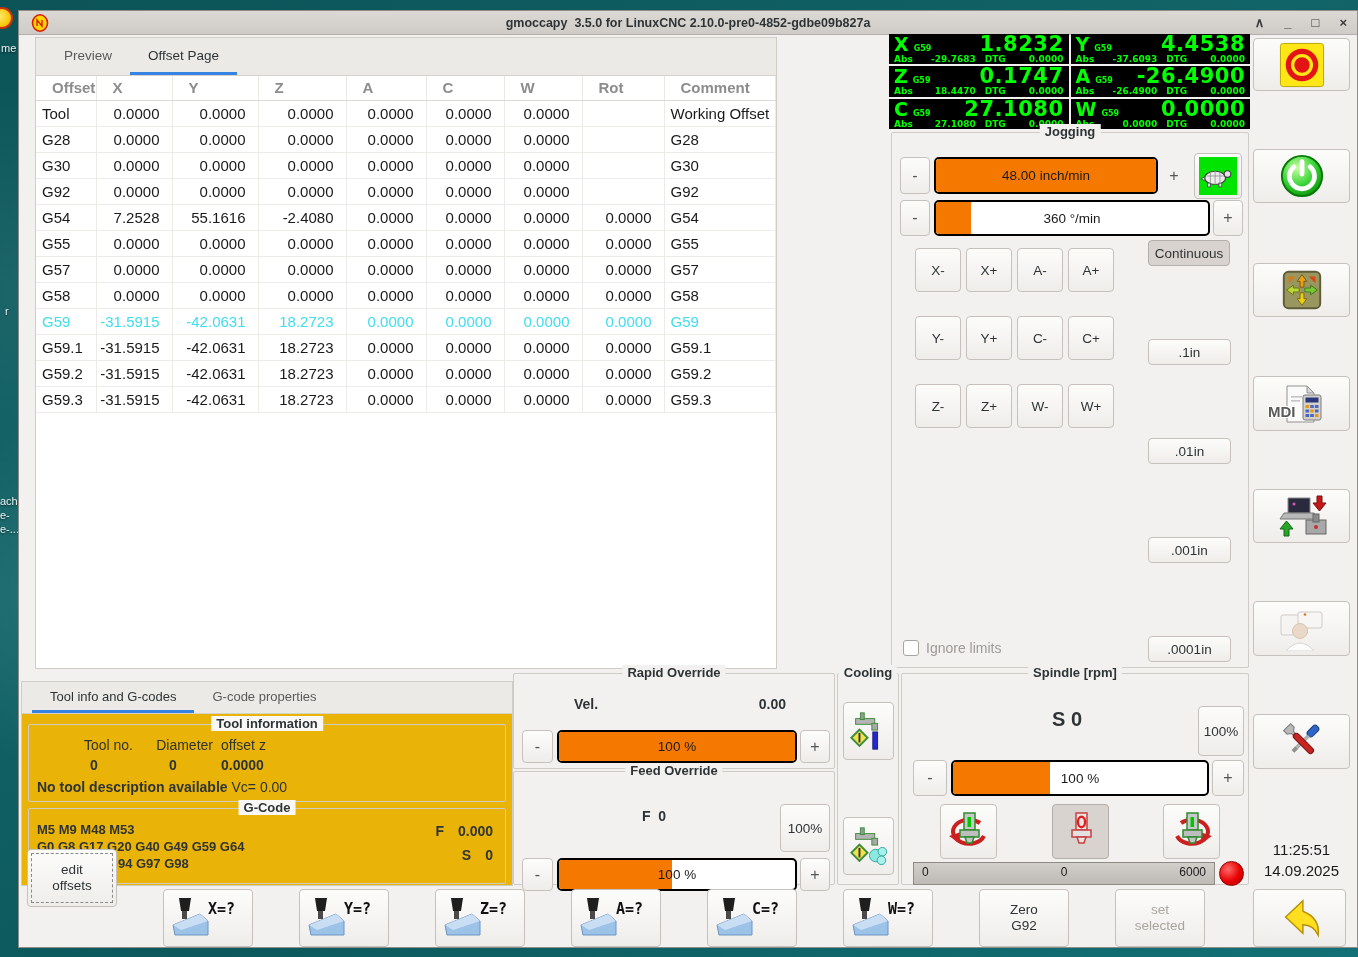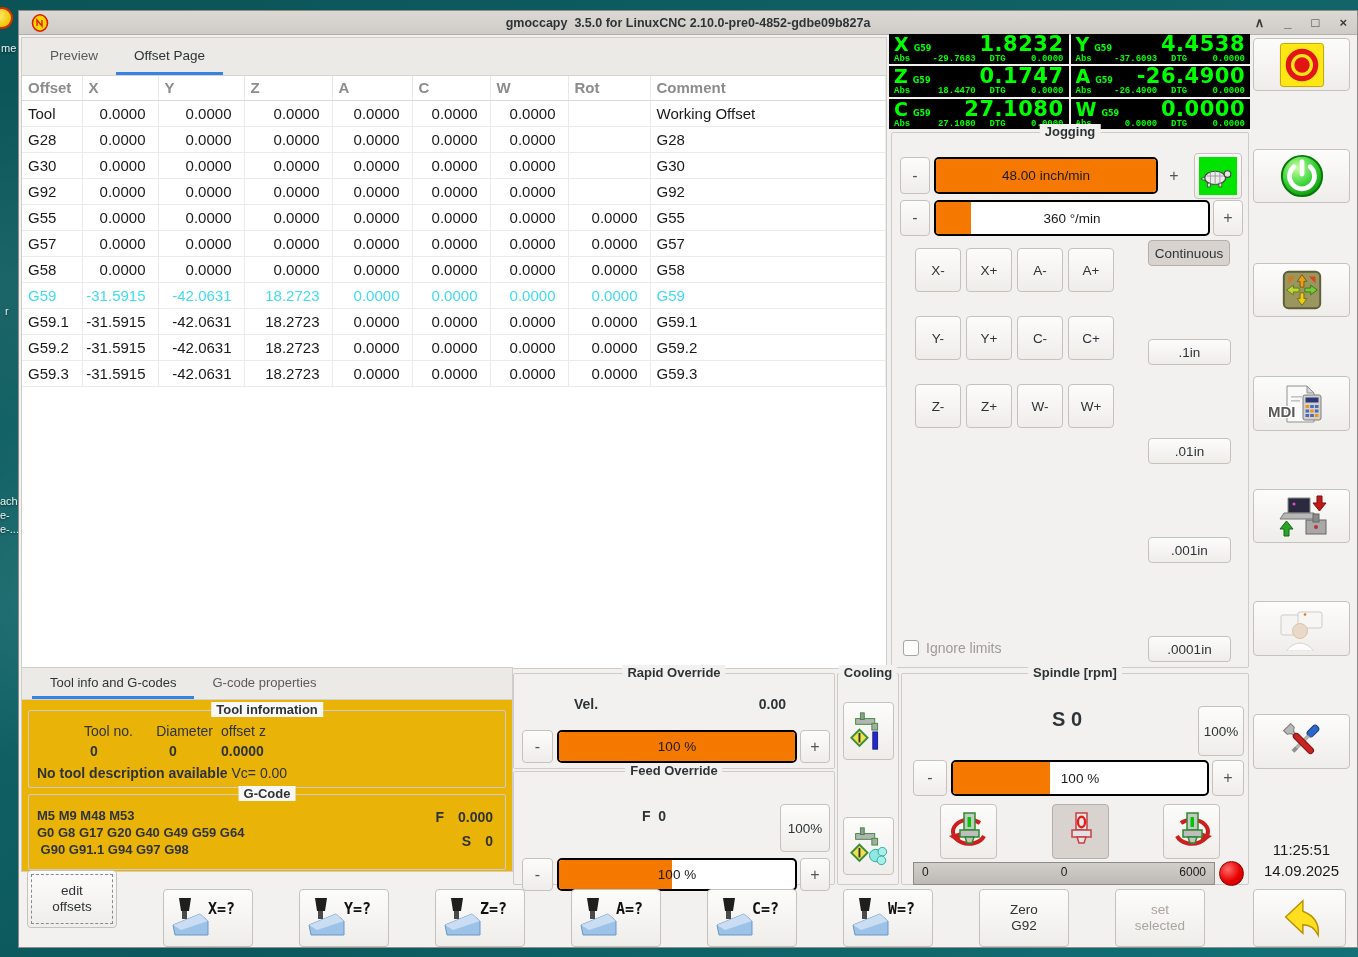--- a/index.html
+++ b/index.html
@@ -29,41 +29,41 @@
   .titlebar .appicon { position:absolute; left:12px; top:3px; }
   .wctrls { position:absolute; right:10px; top:0; height:24px; display:flex; gap:20px; align-items:center; }
   .wctrls span { font-size:13px; font-weight:bold; color:#3A3A3A; cursor:default; line-height:24px; }
 
   
   .notebook { position:absolute; background:#F9F8F7; border:1px solid #D0CCC8; }
   .tabstrip { position:absolute; left:0; right:0; top:0; background:#ECEAE7; border-bottom:1px solid #D5D1CD; display:flex; padding-left:10px; }
   .tab { padding:0 18px; font-size:13.5px; color:#5A5A5A; display:flex; align-items:center; border-bottom:3px solid transparent; }
   .tab.active { color:#2E3436; border-bottom:3px solid #3584E4; }
 
-  .main-nb { left:2px; top:26px; width:866px; height:632px; }
+  .main-nb { left:16px; top:26px; width:742px; height:632px; }
   .main-nb .tabstrip { height:38px; }
   .table-wrap { position:absolute; left:0; right:0; top:38px; bottom:0; background:#FFF; overflow:hidden; }
   table.offsets { border-collapse:collapse; table-layout:fixed; width:100%; font-size:15px; }
-  table.offsets th { height:24px; font-weight:bold; color:#8C8C8C; text-align:left; padding-left:6px;
+  table.offsets th { height:24px; font-weight:bold; color:#8C8C8C; text-align:left; padding-left:16px;
     border-bottom:1px solid #DCD8D4; border-right:1px solid #EAE8E5; background:#FFF; }
   table.offsets td { height:26px; border-bottom:1px solid #EDEBE8; border-right:1px solid #EDEBE8; color:#1A1A1A; }
   table.offsets td.name { padding-left:6px; }
   table.offsets td.num { text-align:right; padding-right:12px; }
   table.offsets td.comment { padding-left:6px; }
   table.offsets tr.hl td { color:#3FDDEE; }
 
   
   .dro-grid { position:absolute; left:870px; top:23px; width:361px; height:95px;
     display:grid; grid-template-columns:1fr 1fr; grid-template-rows:1fr 1fr 1fr; gap:2px; }
   .dro-cell { background:#000; color:#00FF00; padding:0 5px; overflow:hidden; font-family:"DejaVu Sans", sans-serif; }
   .dro-main { display:flex; align-items:baseline; height:20px; }
   .dro-main .dl { font-size:19px; font-weight:bold; line-height:20px; }
   .dro-main .ds { font-size:8px; font-weight:bold; margin-left:5px; }
   .dro-main .dv { flex:1; text-align:right; font-size:21px; font-weight:bold; line-height:20px; letter-spacing:.5px; }
-  .dro-sub { display:grid; grid-template-columns:24px 1fr 30px 1fr; font-size:9px; font-weight:bold; height:11px; line-height:10px;font-family:Liberation Mono, monospace; }
+  .dro-sub { display:grid; grid-template-columns:24px 1fr 30px 1fr; font-size:9px; font-weight:bold; height:11px; line-height:10px; }
   .dro-sub .rv { text-align:right; }
 
   
   .frame { position:absolute; border:1px solid #CFCBC7; border-radius:2px; }
   .frame > .legend { position:absolute; top:-9px; left:50%; transform:translateX(-50%);
     background:#F2F1F0; padding:0 5px; font-size:13px; font-weight:bold; white-space:nowrap; }
   .frame.on-white > .legend { background:#F9F8F7; }
 
   
   .btn { position:absolute; background:linear-gradient(#FCFCFB,#EFEDEA); border:1px solid #C6C1BC;
@@ -83,21 +83,21 @@
 
   
   .jog-frame { left:872px; top:121px; width:358px; height:536px; }
   .jog-grid { position:absolute; left:23px; top:115px; display:grid;
     grid-template-columns:repeat(4,46px); grid-auto-rows:44px; column-gap:5px; row-gap:24px; }
   .jog-grid .btn { position:relative; }
   .checkbox { display:inline-block; width:16px; height:16px; background:#FFF; border:1px solid #A8A4A0; border-radius:3px; vertical-align:-3px; }
   .cb-label { font-size:14px; color:#9E9A96; margin-left:7px; }
 
   
-  .tool-nb { left:2px; top:656px; width:492px; height:205px; }
+  .tool-nb { left:2px; top:670px; width:492px; height:205px; }
   .tool-nb .tabstrip { height:32px; }
   .tool-nb .tab { font-size:13px; }
   .tool-content { position:absolute; left:0; right:0; top:32px; bottom:0; background:#eab308; }
   .ti-grid { position:absolute; left:26px; top:12px; display:grid; grid-template-columns:78px 80px 110px; font-size:14px; }
   .ti-grid .h { color:#2E3436; text-align:right; height:20px; }
   .ti-grid .h3 { text-align:left; padding-left:8px; }
   .ti-grid .v { font-weight:bold; text-align:center; height:20px; }
   .ti-grid .v3 { text-align:left; padding-left:8px; }
   .ti-desc { position:absolute; left:8px; top:54px; font-size:14px; }
   .gcode-lines { position:absolute; left:8px; top:12px; font-size:13px; font-weight:bold; line-height:17px; }
@@ -217,20 +217,31 @@
                 <td class="num">0.0000</td>
                 <td class="num">0.0000</td>
                 <td class="num">0.0000</td>
                 <td class="num">0.0000</td>
                 <td class="num">0.0000</td>
                 <td class="num">0.0000</td>
                 <td class="num"></td>
                 <td class="comment">G92</td>
               </tr>
               <tr>
+                <td class="name">G54</td>
+                <td class="num">7.2528</td>
+                <td class="num">55.1616</td>
+                <td class="num">-2.4080</td>
+                <td class="num">0.0000</td>
+                <td class="num">0.0000</td>
+                <td class="num">0.0000</td>
+                <td class="num">0.0000</td>
+                <td class="comment">G54</td>
+              </tr>
+              <tr>
                 <td class="name">G55</td>
                 <td class="num">0.0000</td>
                 <td class="num">0.0000</td>
                 <td class="num">0.0000</td>
                 <td class="num">0.0000</td>
                 <td class="num">0.0000</td>
                 <td class="num">0.0000</td>
                 <td class="num">0.0000</td>
                 <td class="comment">G55</td>
               </tr>
@@ -592,21 +603,21 @@
       </div>
 
       <div class="progress" style="left:11px;top:188px;width:302px;height:23px;">
         <span style="left:8px;">0</span>
         <span style="left:0;right:0;text-align:center;">0</span>
         <span style="right:8px;">6000</span>
       </div>
       <div class="red-led" style="left:317px;top:187px;"></div>
     </div>
 
-    <div class="btn two-line" style="left:8px;top:859px;width:90px;height:58px;outline:1px dashed #8A8A8A;outline-offset:-5px;">
+    <div class="btn two-line" style="left:8px;top:838px;width:90px;height:58px;outline:1px dashed #8A8A8A;outline-offset:-5px;">
       <span>edit</span>
         <span>offsets</span>
     </div>
     <div>
         <div class="btn touch-btn" style="left: 144px; top: 878px; width: 90px; height: 58px;">
   <svg width="40" height="42" viewBox="0 0 40 42">
     <polygon points="9,2 21,2 19,15 11,15" fill="#1E1E1E"></polygon>
     <rect x="12" y="15" width="5" height="8" fill="#4A4A4A"></rect>
     <polygon points="3,29 30,18 38,25 38,39 5,39" fill="#9CC2E8" stroke="#6A95C4" stroke-width="1"></polygon>
     <polygon points="3,29 30,18 38,25 11,34" fill="#C9DEF3"></polygon>

